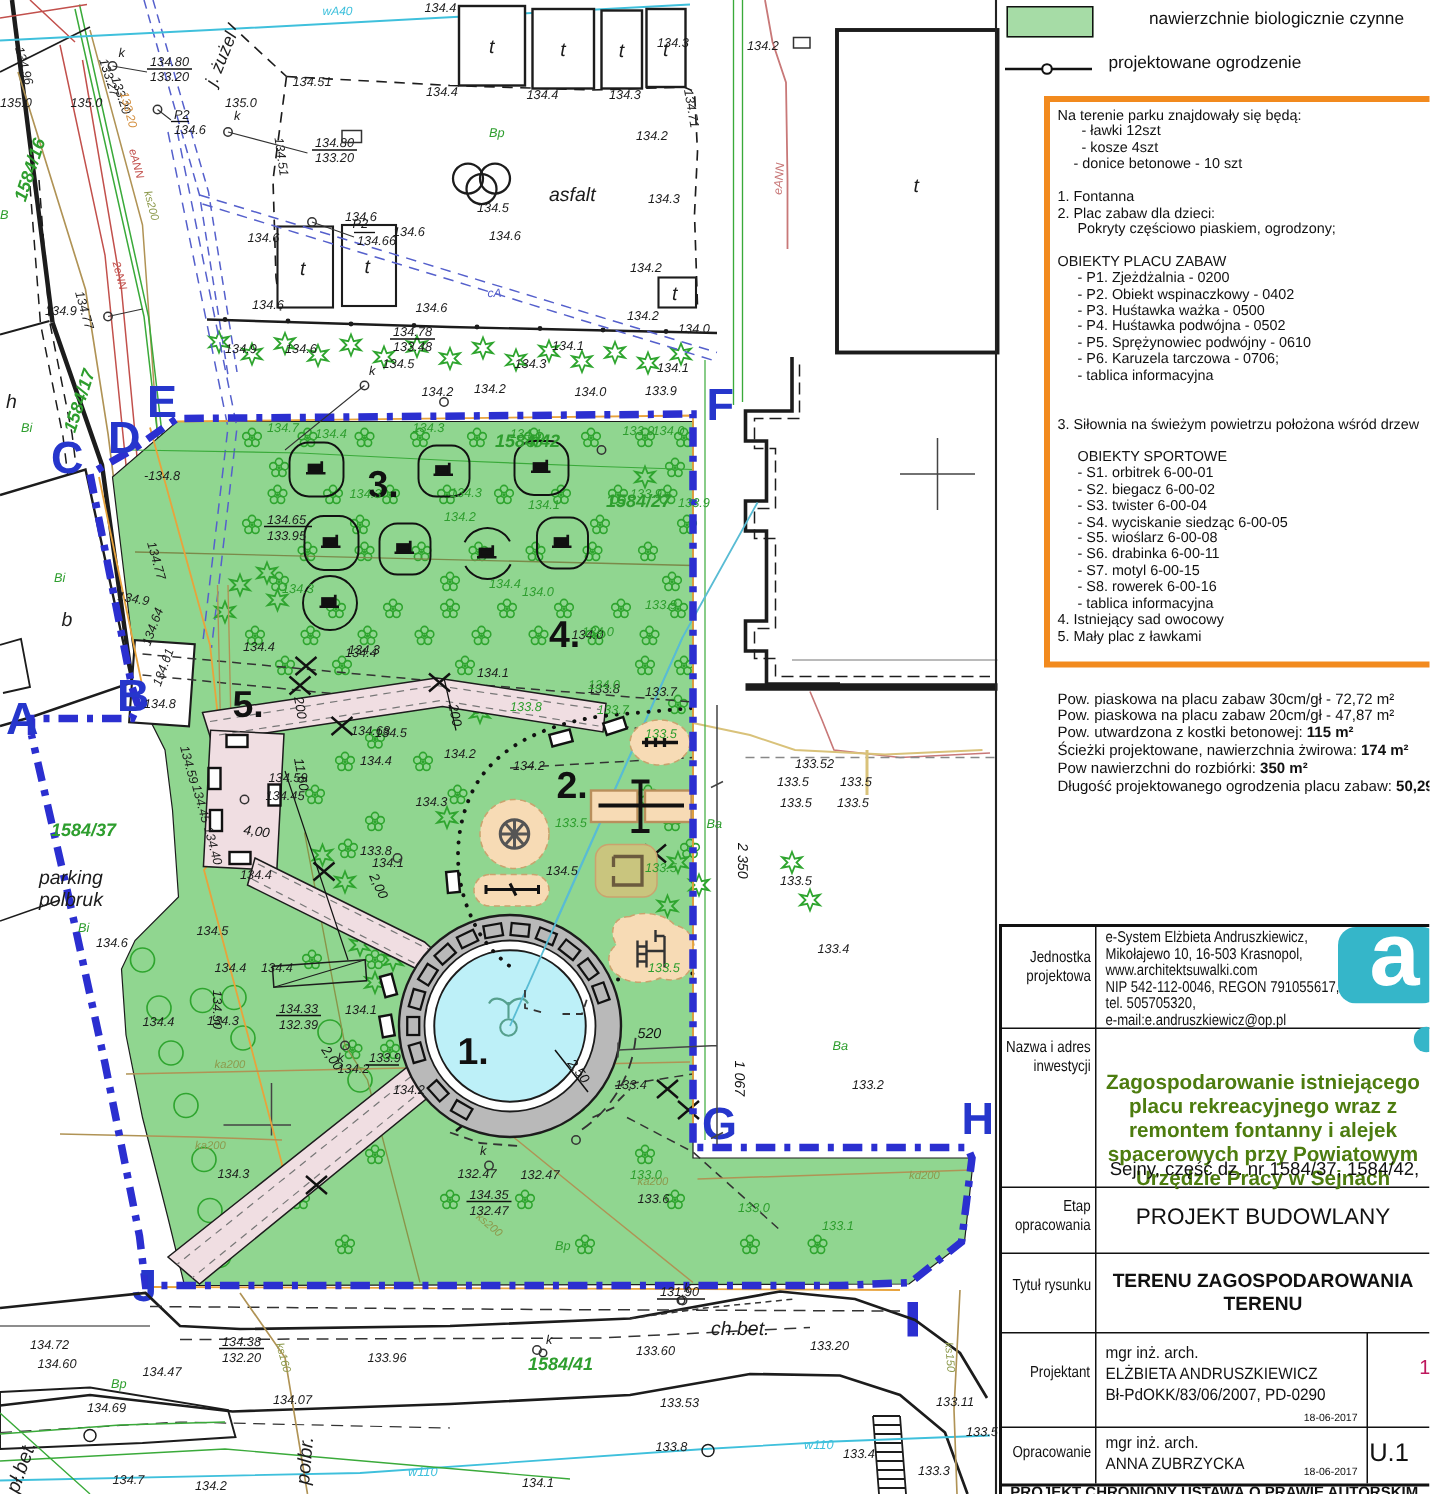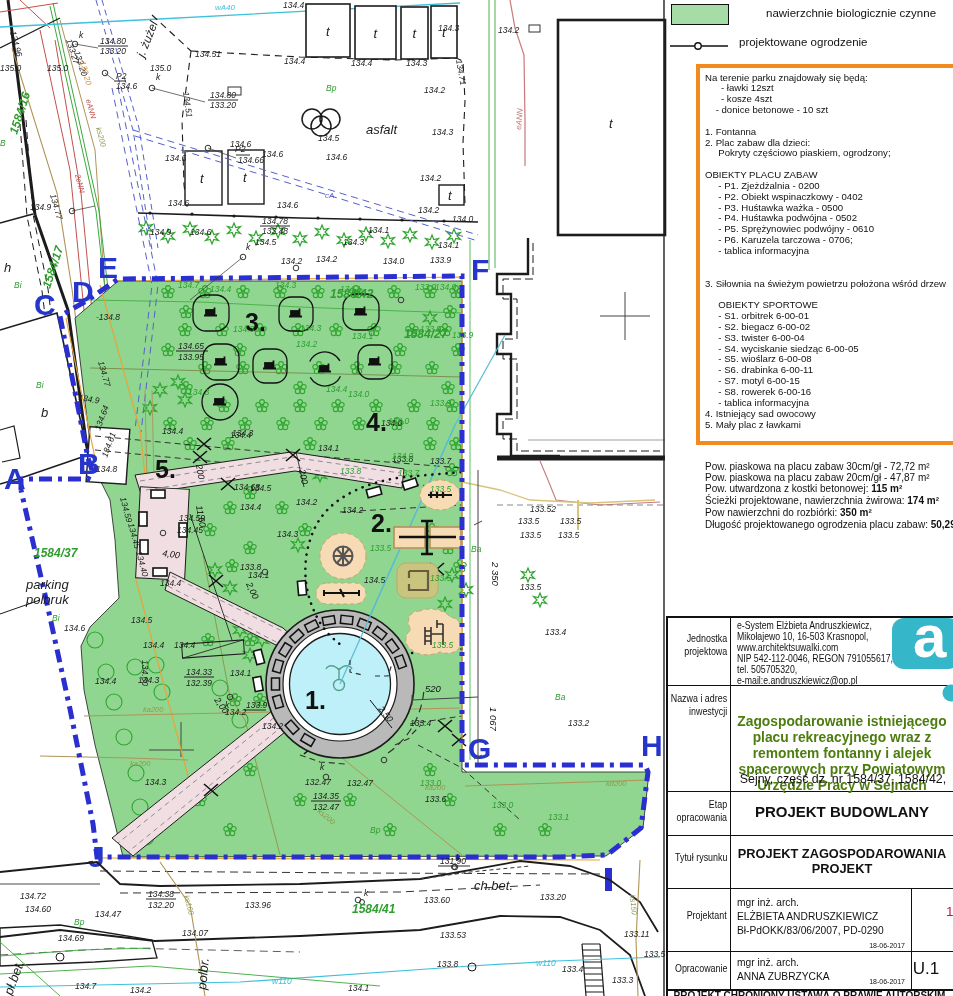--- a/index.html
+++ b/index.html
@@ -897,24 +897,24 @@
   </svg>
 <svg class="abs" style="left:941px;top:684px" width="12" height="18" viewBox="0 0 12 18">
     <circle cx="10" cy="9" r="8.5" fill="#35b6c9"></circle>
   </svg>
 
 <div class="abs" style="right:226px;top:692px;color:#111;text-align:right;white-space:nowrap;font-size:10.6px;line-height:13px;transform:scaleX(0.84);transform-origin:100% 0;">Nazwa i adres<br>inwestycji</div>
 <div class="abs" style="left:731px;top:688px;width:222px;font-size:13.8px;font-weight:bold;line-height:16px;color:#4d7c0f;text-align:center;margin-top:26px;">Zagospodarowanie istniejącego placu rekreacyjnego wraz z remontem fontanny i alejek spacerowych przy Powiatowym Urzędzie Pracy w Sejnach</div>
 <div class="abs" style="left:731px;top:772px;width:224px;font-size:12.4px;color:#111;text-align:center;white-space:nowrap;">Sejny, część dz. nr 1584/37, 1584/42,</div>
 
 <div class="abs" style="right:226px;top:798px;color:#111;text-align:right;white-space:nowrap;font-size:10.6px;line-height:13px;transform:scaleX(0.84);transform-origin:100% 0;">Etap<br>opracowania</div>
-<div class="abs" style="left:731px;top:803px;width:222px;font-size:15px;font-weight:bold;color:#111;text-align:center;">PROJEKT BUDOWLANY</div>
+<div class="abs" style="left:731px;top:803px;width:222px;font-size:15px;font-weight:normal;color:#111;text-align:center;">PROJEKT BUDOWLANY</div>
 
 <div class="abs" style="right:226px;top:851px;color:#111;text-align:right;white-space:nowrap;font-size:10.6px;line-height:13px;transform:scaleX(0.84);transform-origin:100% 0;">Tytuł rysunku</div>
-<div class="abs" style="left:731px;top:847px;width:222px;font-size:12.8px;font-weight:bold;color:#111;text-align:center;line-height:14.5px;">PROJEKT ZAGOSPODAROWANIA PROJEKT</div>
+<div class="abs" style="left:731px;top:847px;width:222px;font-size:12.8px;font-weight:bold;color:#111;text-align:center;line-height:14.5px;">TERENU ZAGOSPODAROWANIA TERENU</div>
 
 <div class="abs" style="right:226px;top:909px;color:#111;text-align:right;white-space:nowrap;font-size:10.6px;line-height:13px;transform:scaleX(0.84);transform-origin:100% 0;">Projektant</div>
 <div class="abs" style="left:737px;top:895px;font-size:11px;line-height:14px;color:#111;white-space:nowrap;transform:scaleX(0.93);transform-origin:0 0;">mgr inż. arch.<br>ELŻBIETA ANDRUSZKIEWICZ<br>Bł-PdOKK/83/06/2007, PD-0290</div>
 <div class="abs" style="left:845px;top:942px;width:60px;font-size:7px;color:#111;text-align:right;">18-06-2017</div>
 <div class="abs" style="left:911px;top:904px;width:42px;font-size:13.5px;color:#be185d;text-align:center;padding-left:31px;">1:500</div>
 
 <div class="abs" style="right:226px;top:962px;color:#111;text-align:right;white-space:nowrap;font-size:10.6px;line-height:13px;transform:scaleX(0.84);transform-origin:100% 0;">Opracowanie</div>
 <div class="abs" style="left:737px;top:955px;font-size:11px;line-height:14px;color:#111;white-space:nowrap;transform:scaleX(0.93);transform-origin:0 0;">mgr inż. arch.<br>ANNA ZUBRZYCKA</div>
 <div class="abs" style="left:845px;top:978px;width:60px;font-size:7px;color:#111;text-align:right;">18-06-2017</div>
 <div class="abs" style="left:911px;top:959px;width:30px;font-size:17px;color:#111;text-align:center;">U.1</div>

